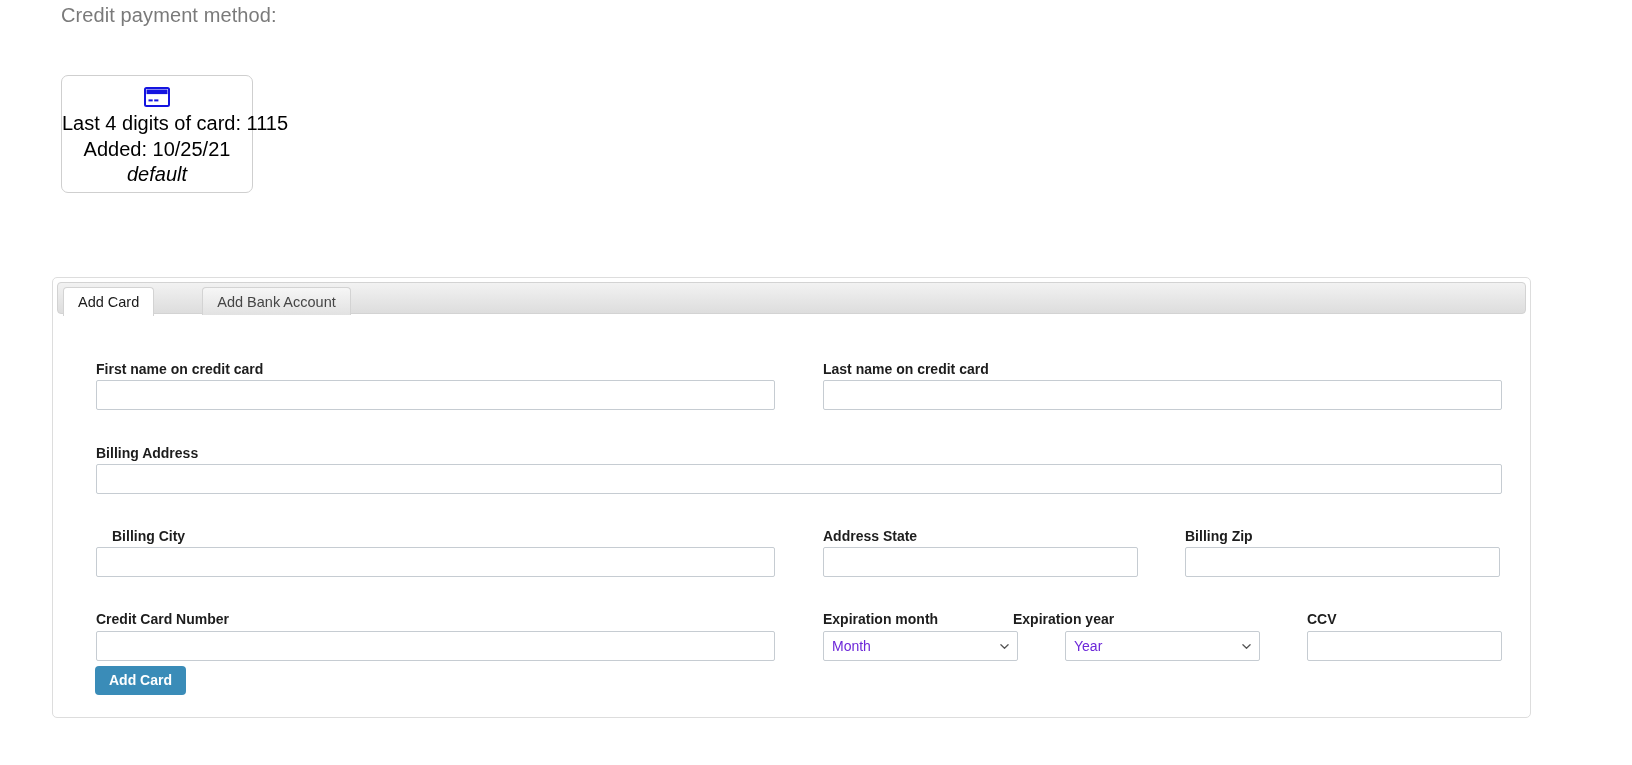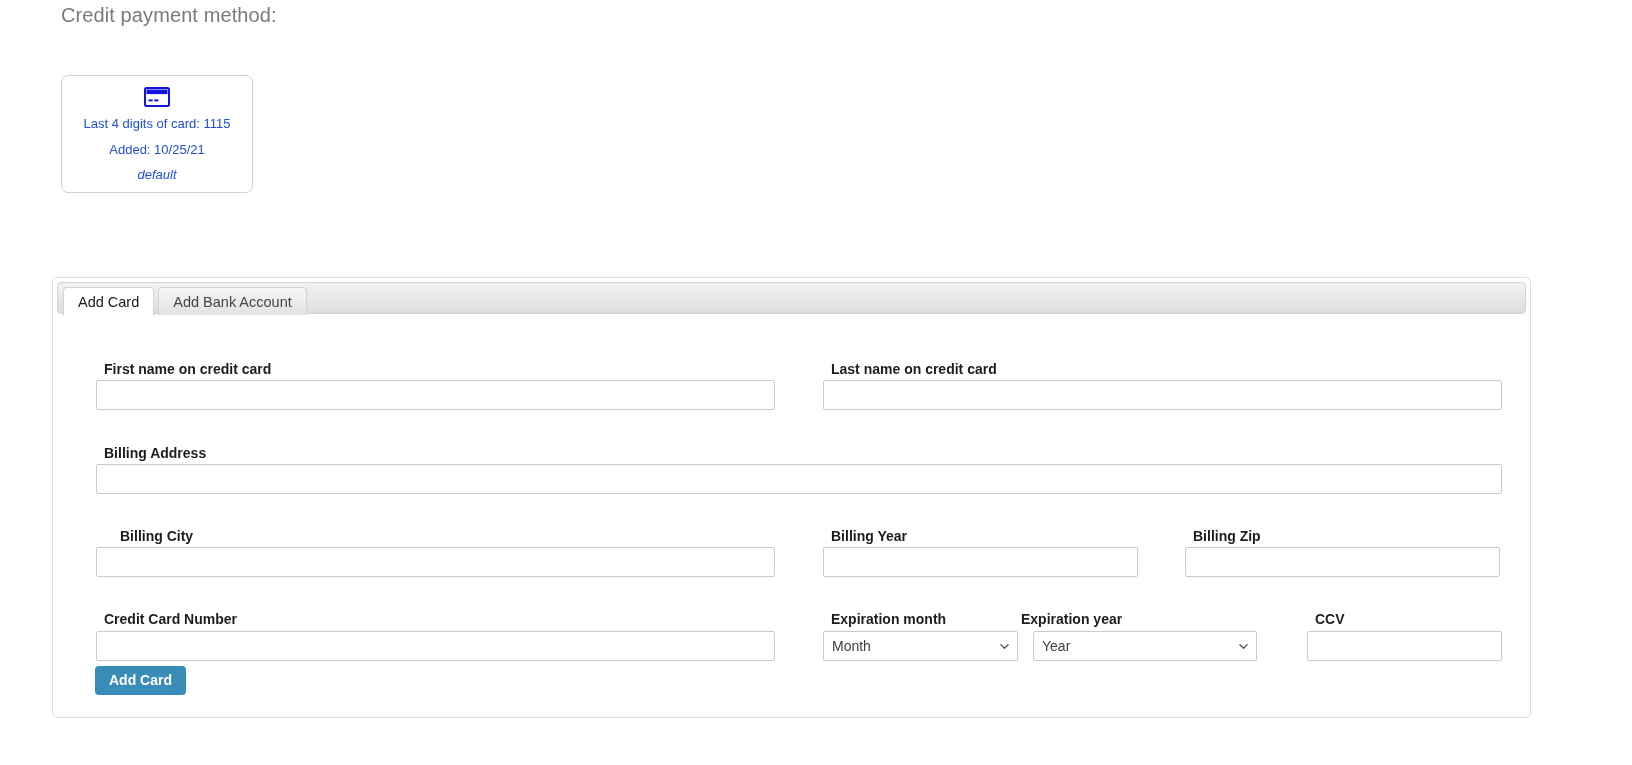--- a/index.html
+++ b/index.html
@@ -42,22 +42,22 @@
     text-align: center;
     padding-top: 11px;
   }
   .card-icon {
     display: block;
     margin: 0 auto 4px auto;
     width: 26px;
     height: 20px;
   }
   .card-line {
-    color: #1d4ed8;
-    font-size: 13px;
+    color: #000000;
+    font-size: 20px;
     line-height: 25.5px;
     white-space: nowrap;
   }
   .card-line.default-line {
     font-style: italic;
   }
 
   
   .tabs-panel {
     position: absolute;
@@ -96,40 +96,40 @@
     border-top-left-radius: 4px;
     border-top-right-radius: 4px;
     color: #2b2b2b;
     cursor: pointer;
     white-space: nowrap;
   }
   .tab.inactive {
     background: #e6e6e6;
     background-image: linear-gradient(to bottom, #f6f6f6 0%, #e2e2e2 100%);
     color: #454545;
+    margin-left: 44px;
   }
   .tab.active {
     background: #ffffff;
     color: #1a1a1a;
     height: 29px;
   }
 
   .tabs-body {
     position: relative;
     padding: 0;
   }
 
   
   .field-label {
     position: absolute;
     font-size: 14px;
     font-weight: bold;
     color: #1d1d1d;
     white-space: nowrap;
-    margin-left: 8px;
   }
   .text-input {
     position: absolute;
     box-sizing: border-box;
     height: 30px;
     border: 1px solid #c6ccd2;
     border-radius: 2px;
     background: #ffffff;
     font-family: "Liberation Sans", sans-serif;
     font-size: 14px;
@@ -139,21 +139,21 @@
   }
   select.select-input {
     position: absolute;
     box-sizing: border-box;
     height: 30px;
     border: 1px solid #c6ccd2;
     border-radius: 2px;
     background-color: #ffffff;
     font-family: "Liberation Sans", sans-serif;
     font-size: 14px;
-    color: #404040;
+    color: #6d28d9;
     padding: 0 24px 0 8px;
     outline: none;
     -webkit-appearance: none;
     -moz-appearance: none;
     appearance: none;
   }
   .select-wrap {
     position: absolute;
   }
   .select-wrap > select.select-input {
@@ -224,41 +224,41 @@
 
     <label class="field-label" style="left:766px; top:47px;">Last name on credit card</label>
     <input class="text-input" style="left: 766px; top: 66px; width: 679px;" type="text" placeholder="">
 
     <label class="field-label" style="left:39px; top:131px;">Billing Address</label>
     <input class="text-input" style="left: 39px; top: 150px; width: 1406px;" type="text" placeholder="">
 
     <label class="field-label" style="left:39px; top:214px;padding-left:16px;">Billing City</label>
     <input class="text-input" style="left: 39px; top: 233px; width: 679px;" type="text" placeholder="">
 
-    <label class="field-label" style="left:766px; top:214px;">Billing Year</label>
+    <label class="field-label" style="left:766px; top:214px;">Address State</label>
     <input class="text-input" style="left: 766px; top: 233px; width: 315px;" type="text" placeholder="">
 
     <label class="field-label" style="left:1128px; top:214px;">Billing Zip</label>
     <input class="text-input" style="left: 1128px; top: 233px; width: 315px;" type="text" placeholder="">
 
     <label class="field-label" style="left:39px; top:297px;">Credit Card Number</label>
     <input class="text-input" style="left: 39px; top: 317px; width: 679px;" type="text" placeholder="">
 
     <label class="field-label" style="left:766px; top:297px;">Expiration month</label>
     <div class="select-wrap" style="left:766px; top:317px; width:195px;">
       <select class="select-input">
         <option>Month</option>
       </select>
       <svg class="select-chevron" viewBox="0 0 10 10">
         <path d="M1 3 L5 7 L9 3" fill="none" stroke="#555555" stroke-width="1.4" stroke-linecap="round" stroke-linejoin="round"></path>
       </svg>
     </div>
 
     <label class="field-label" style="left:956px; top:297px;">Expiration year</label>
-    <div class="select-wrap" style="left:976px; top:317px; width:224px;">
+    <div class="select-wrap" style="left:1008px; top:317px; width:195px;">
       <select class="select-input">
         <option>Year</option>
       </select>
       <svg class="select-chevron" viewBox="0 0 10 10">
         <path d="M1 3 L5 7 L9 3" fill="none" stroke="#555555" stroke-width="1.4" stroke-linecap="round" stroke-linejoin="round"></path>
       </svg>
     </div>
 
     <label class="field-label" style="left:1250px; top:297px;">CCV</label>
     <input class="text-input" style="left: 1250px; top: 317px; width: 195px;" type="text" placeholder="">

